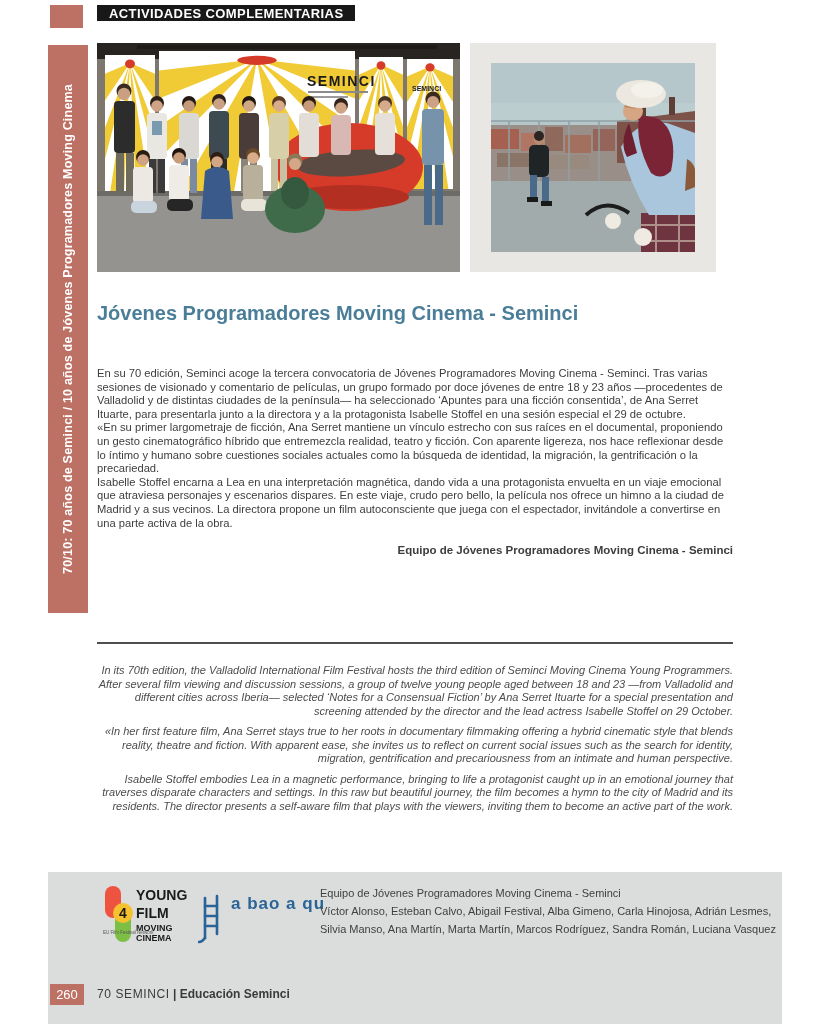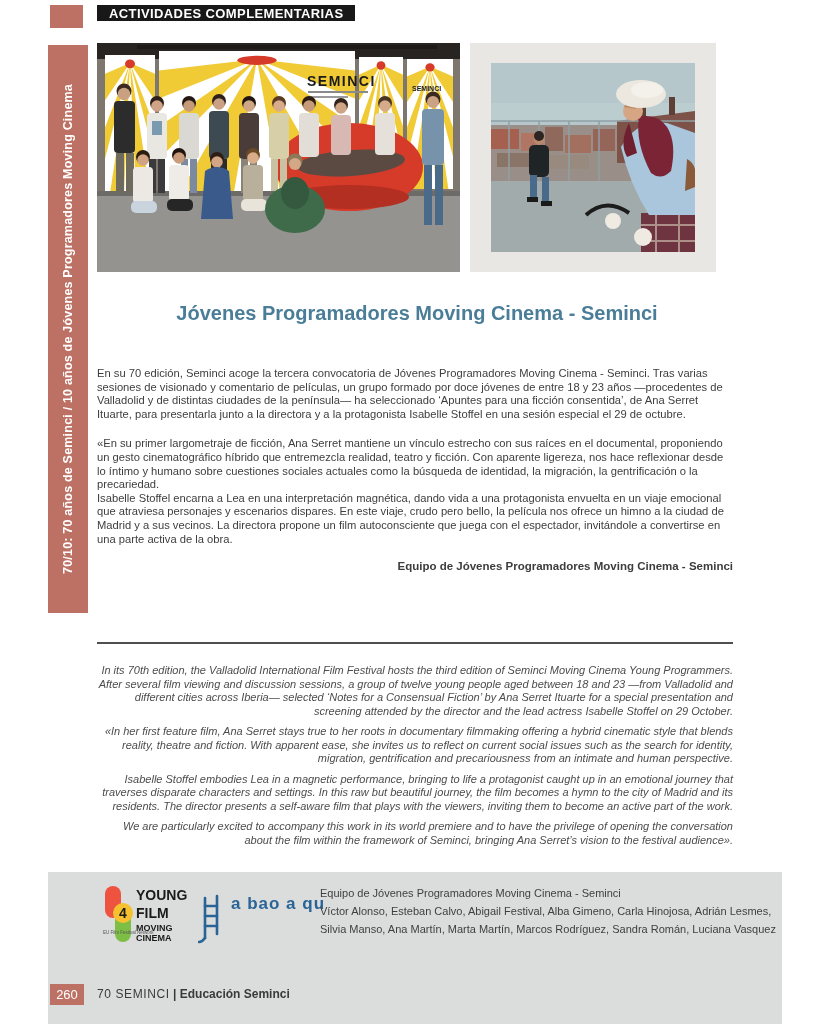--- a/index.html
+++ b/index.html
@@ -13,25 +13,25 @@
   .sidebar{position:absolute;left:48px;top:45px;width:40px;height:568px;background:#bc7164;
       display:flex;align-items:center;justify-content:center;}
   .sidebar span{writing-mode:vertical-rl;transform:rotate(180deg);white-space:nowrap;color:#ffffff;
       font-weight:bold;font-size:12.5px;letter-spacing:.2px;}
 
   .photo-left{position:absolute;left:97px;top:43px;width:363px;height:229px;}
   .photo-right-mat{position:absolute;left:470px;top:43px;width:246px;height:229px;background:#e8e7e4;
       box-sizing:border-box;padding:20px 21px;}
 
   .title{position:absolute;left:97px;top:301px;width:640px;color:#4a7d97;font-size:20px;
-      font-weight:bold;line-height:25px;text-align:center;}
+      font-weight:bold;line-height:25px;}
 
   .article-es{position:absolute;left:97px;top:367px;width:636px;font-size:11.2px;line-height:13.6px;color:#3d3d3d;}
   .article-es p{margin:0;}
-  .article-es .intro{margin-bottom:16px;}
+  .article-es .intro{margin-bottom:0;}
   .attribution{margin-top:14px !important;text-align:right;font-weight:bold;font-size:11.5px;}
 
   .divider{position:absolute;left:97px;top:642px;width:636px;height:0;border-top:2px solid #4f4f4f;}
 
   .translation{position:absolute;left:97px;top:664px;width:636px;font-size:11px;line-height:13.5px;
       font-style:italic;color:#4c4c4c;text-align:right;}
   .translation p{margin:0 0 7px 0;}
 
   .band{position:absolute;left:48px;top:872px;width:734px;height:152px;background:#dbdcdc;}
   .y4f{position:absolute;left:55px;top:14px;}
@@ -273,21 +273,20 @@
     <p>Isabelle Stoffel encarna a Lea en una interpretación magnética, dando vida a una protagonista envuelta en un viaje emocional que atraviesa personajes y escenarios dispares. En este viaje, crudo pero bello, la película nos ofrece un himno a la ciudad de Madrid y a sus vecinos. La directora propone un film autoconsciente que juega con el espectador, invitándole a convertirse en una parte activa de la obra.</p>
     <p class="attribution">Equipo de Jóvenes Programadores Moving Cinema - Seminci</p>
   </div>
 
   <div class="divider"></div>
 
   <div class="translation">
     <p>In its 70th edition, the Valladolid International Film Festival hosts the third edition of Seminci Moving Cinema Young Programmers. After several film viewing and discussion sessions, a group of twelve young people aged between 18 and 23 —from Valladolid and different cities across Iberia— selected ‘Notes for a Consensual Fiction’ by Ana Serret Ituarte for a special presentation and screening attended by the director and the lead actress Isabelle Stoffel on 29 October.</p>
     <p>«In her first feature film, Ana Serret stays true to her roots in documentary filmmaking offering a hybrid cinematic style that blends reality, theatre and fiction. With apparent ease, she invites us to reflect on current social issues such as the search for identity, migration, gentrification and precariousness from an intimate and human perspective.</p>
     <p>Isabelle Stoffel embodies Lea in a magnetic performance, bringing to life a protagonist caught up in an emotional journey that traverses disparate characters and settings. In this raw but beautiful journey, the film becomes a hymn to the city of Madrid and its residents. The director presents a self-aware film that plays with the viewers, inviting them to become an active part of the work.</p>
-    <p>We are particularly excited to accompany this work in its world premiere and to have the privilege of opening the conversation about the film within the framework of Seminci, bringing Ana Serret’s vision to the festival audience».</p>
   </div>
 
   <div class="band">
 
     <svg class="y4f" width="128" height="60" viewBox="0 0 128 60">
       <rect x="2" y="0" width="16" height="32" rx="8" fill="#ee5340"></rect>
       <rect x="12" y="22" width="16" height="34" rx="8" fill="#7dbf45"></rect>
       <circle cx="20" cy="27" r="10" fill="#f6c12e"></circle>
       <text x="20" y="32" text-anchor="middle" font-size="14" font-weight="bold" fill="#1a1a1a">4</text>
       <text x="33" y="14" font-size="14" font-weight="bold" fill="#1a1a1a">YOUNG</text>

